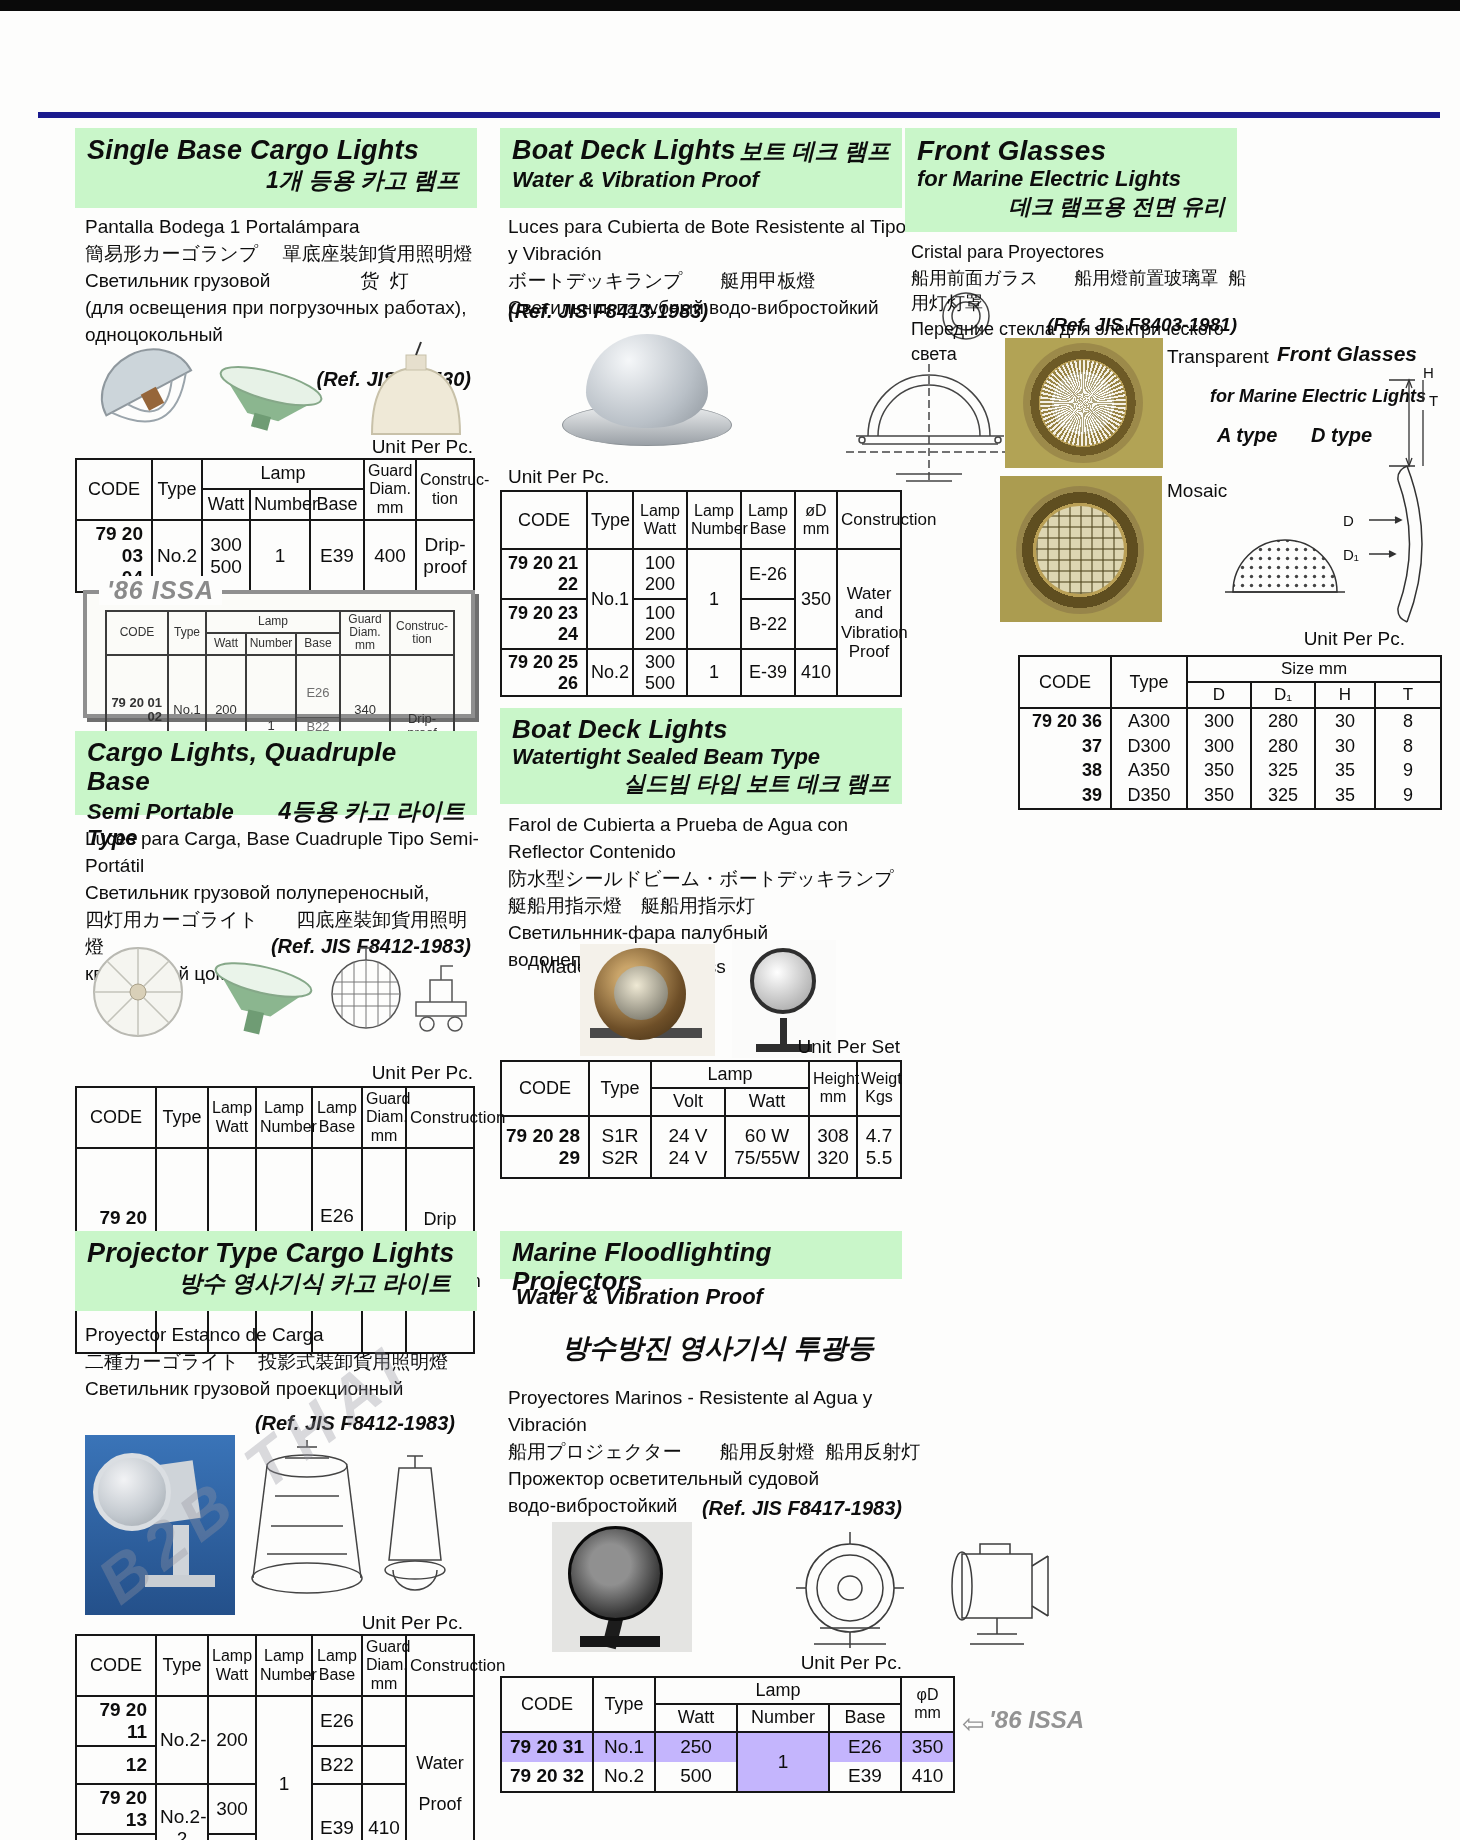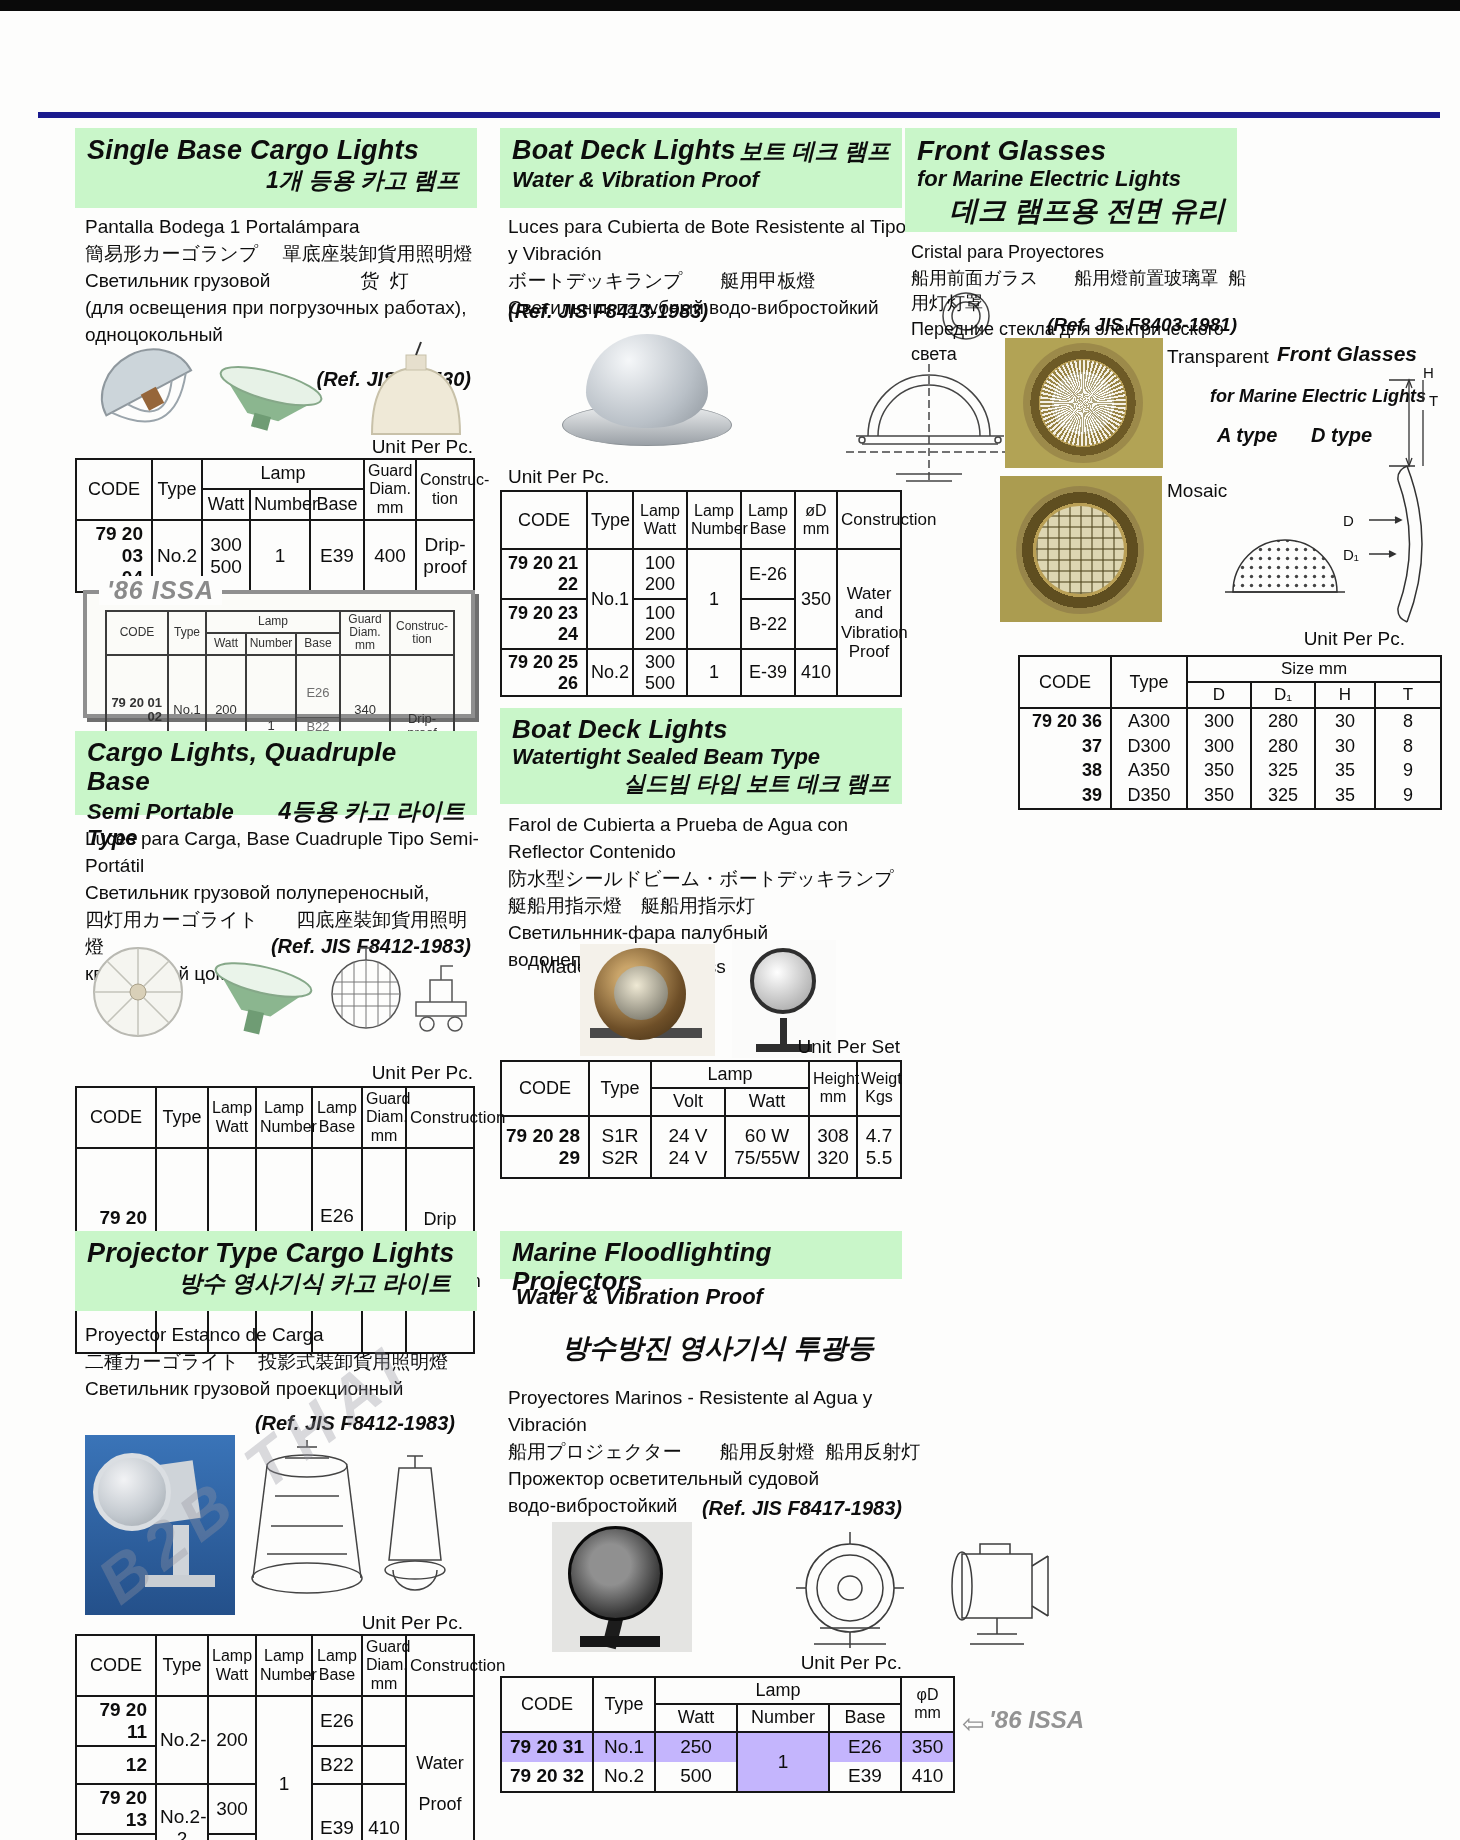--- a/index.html
+++ b/index.html
@@ -594,21 +594,21 @@
   </table>
   <div class="abs" style="left:962px;top:1706px">
     <span style="color:#939393;font-size:27px;vertical-align:middle">⇦</span>
     <span class="issaT">'86 ISSA</span>
   </div>
 
   <div class="abs" style="left:905px;top:128px;width:548px;height:700px">
     <div class="band" style="left:0;top:0;width:332px;height:104px">
       <div class="t1" style="font-size:28px">Front Glasses</div>
       <div class="t2">for Marine Electric Lights</div>
-      <div class="tkr tr" style="font-size:28px">데크 램프용 전면 유리</div>
+      <div class="tkr tr" style="font-size:22px">데크 램프용 전면 유리</div>
     </div>
     <div class="desc" style="left:6px;top:112px;width:340px">
       <div style="font-size:18px">Cristal para Proyectores</div>
       <div style="font-size:18px">船用前面ガラス　　船用燈前置玻璃罩  船用灯灯罩</div>
       <div style="font-size:18px">Передние стекла для электрического света</div>
     </div>
     <div class="ref tr" style="left:0;top:186px;width:332px;font-size:19px">(Ref. JIS F8403-1981)</div>
     <div class="photo" style="left:100px;top:210px;width:158px;height:130px;background:#b2a355">
       <div style="position:absolute;left:18px;top:5px;width:120px;height:120px;border-radius:50%;background:radial-gradient(circle,#e9e4c8 0 37%,#b99f55 37% 52%,#6d5a26 52% 62%,#9c8a4a 62% 100%)"></div>
       <div style="position:absolute;left:35px;top:22px;width:86px;height:86px;border-radius:50%;background:repeating-conic-gradient(rgba(255,255,255,.85) 0deg 3deg,rgba(118,103,52,.5) 3deg 6deg)"></div>

